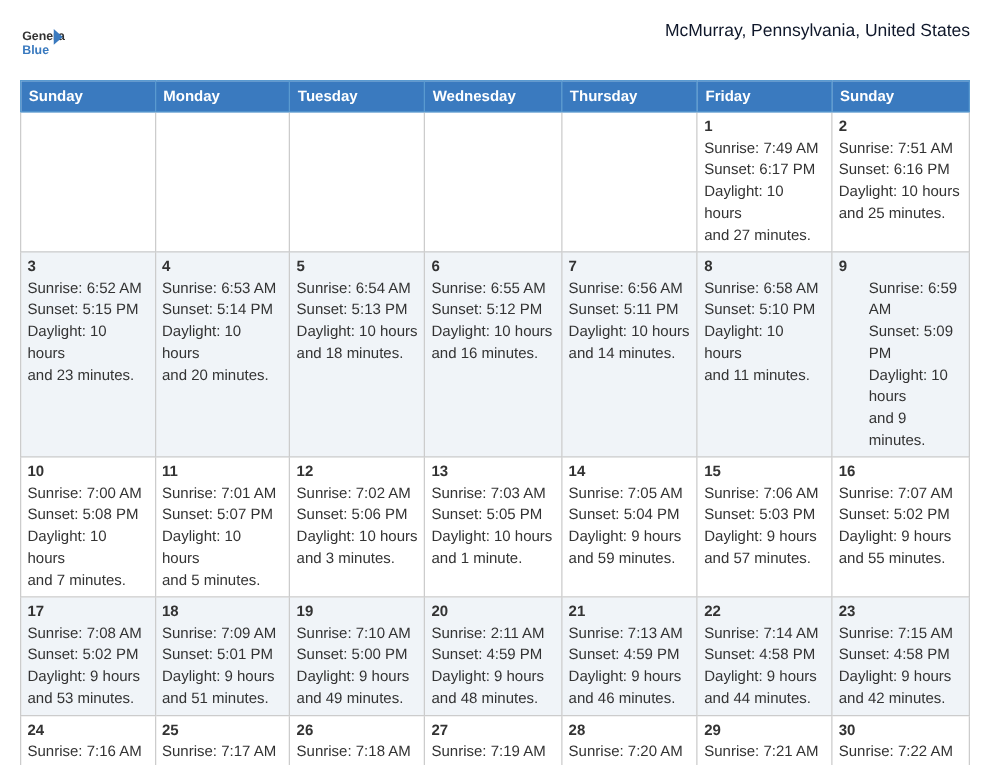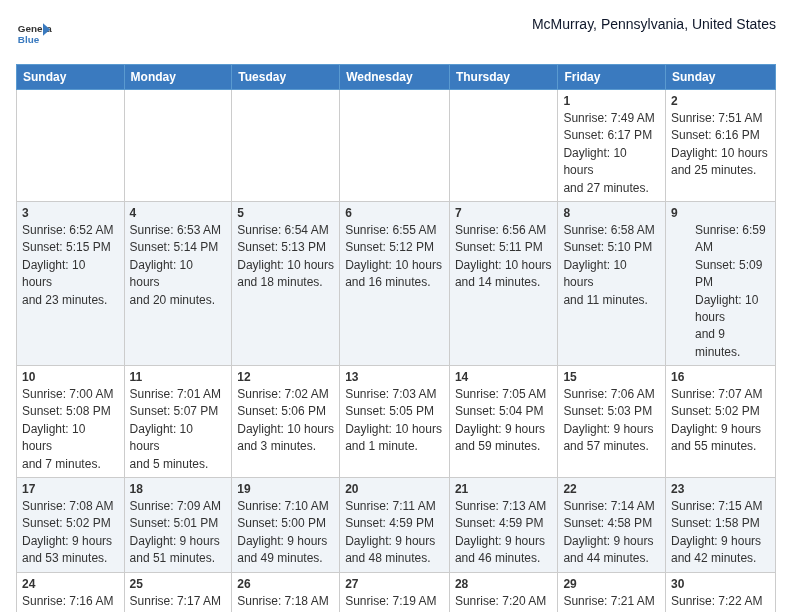--- a/index.html
+++ b/index.html
@@ -250,21 +250,21 @@
         </td>
         <td>
           <span class="day-number">19</span>
           <div class="day-info" style="white-space: pre-line;">Sunrise: 7:10 AM
 Sunset: 5:00 PM
 Daylight: 9 hours
 and 49 minutes.</div>
         </td>
         <td>
           <span class="day-number">20</span>
-          <div class="day-info" style="white-space: pre-line;">Sunrise: 7:11 AM
+          <div class="day-info" style="white-space: pre-line;">Sunrise: 2:11 AM
 Sunset: 4:59 PM
 Daylight: 9 hours
 and 48 minutes.</div>
         </td>
         <td>
           <span class="day-number">21</span>
           <div class="day-info" style="white-space: pre-line;">Sunrise: 7:13 AM
 Sunset: 4:59 PM
 Daylight: 9 hours
 and 46 minutes.</div>
@@ -272,21 +272,21 @@
         <td>
           <span class="day-number">22</span>
           <div class="day-info" style="white-space: pre-line;">Sunrise: 7:14 AM
 Sunset: 4:58 PM
 Daylight: 9 hours
 and 44 minutes.</div>
         </td>
         <td>
           <span class="day-number">23</span>
           <div class="day-info" style="white-space: pre-line;">Sunrise: 7:15 AM
-Sunset: 1:58 PM
+Sunset: 4:58 PM
 Daylight: 9 hours
 and 42 minutes.</div>
         </td>
       </tr>
       <tr>
         <td>
           <span class="day-number">24</span>
           <div class="day-info" style="white-space: pre-line;">Sunrise: 7:16 AM
 Sunset: 4:57 PM
 Daylight: 9 hours

